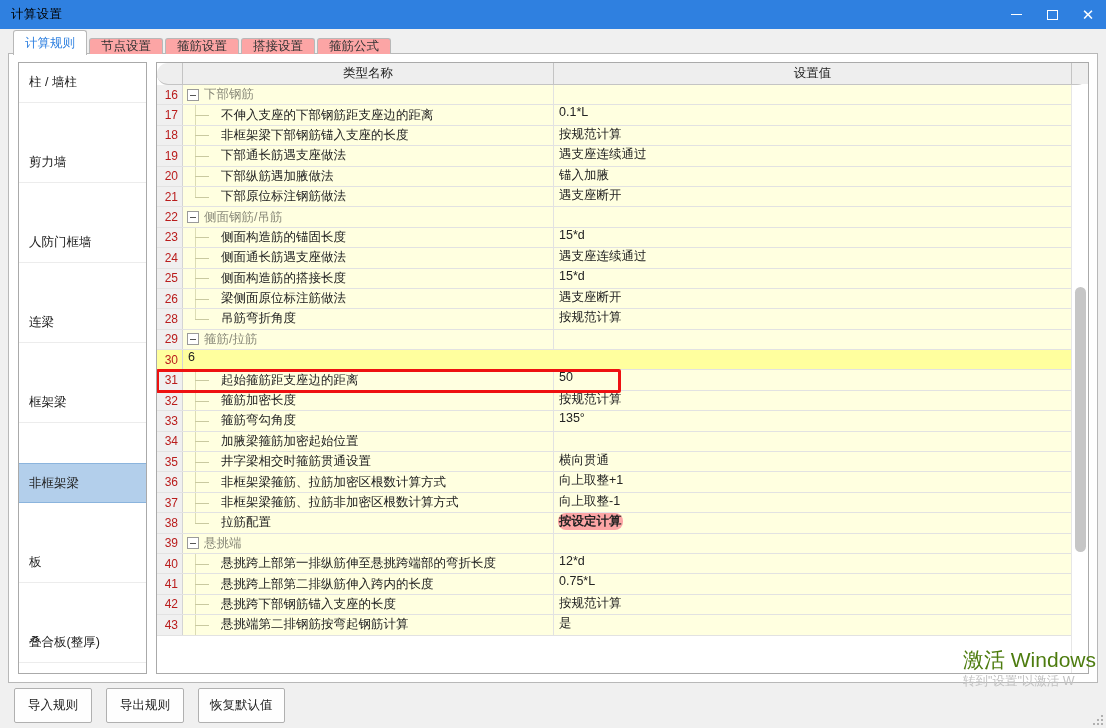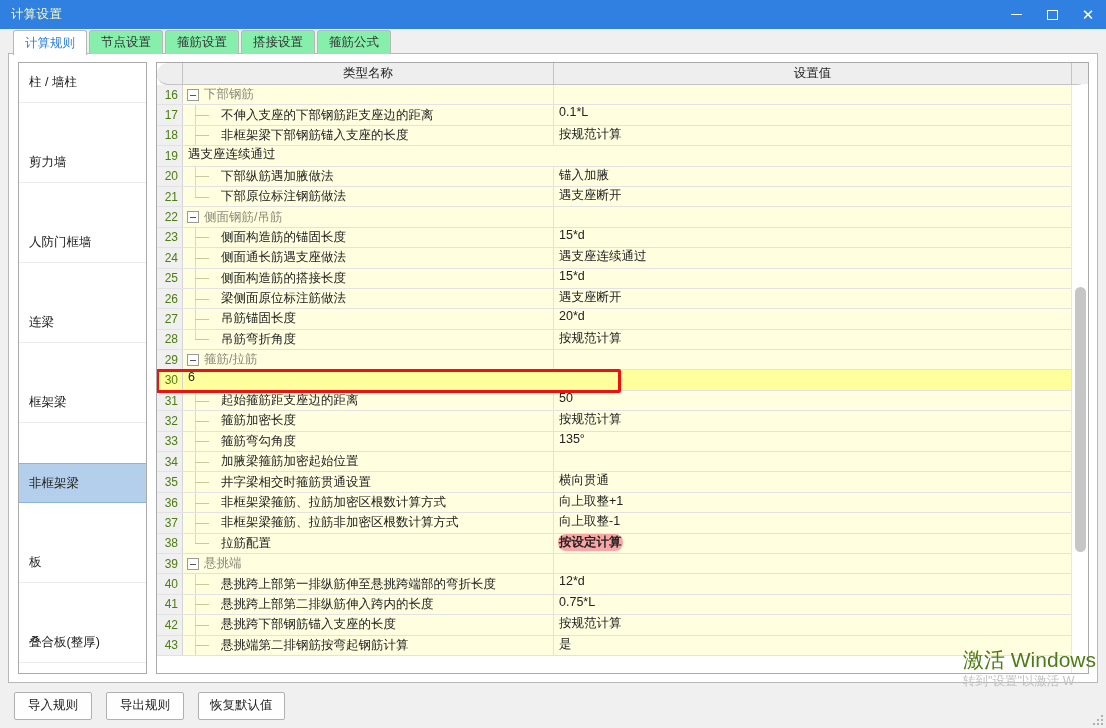--- a/index.html
+++ b/index.html
@@ -20,21 +20,21 @@
 
   
   .titlebar {
     height: 29px;
     background: #2f80e0;
     display: flex; align-items: center;
     flex: 0 0 29px;
     position: relative;
   }
   .title-text {
-    color: #fef9c3;
+    color: #000000;
     font-size: 12.5px;
     padding-left: 11px;
     letter-spacing: .3px;
     user-select: none;
   }
   .win-controls {
     margin-left: auto;
     display: flex; height: 29px;
   }
   .win-btn {
@@ -57,27 +57,27 @@
     position: relative;
     background: #f0f0f0;
     padding-left: 13px;
     display: flex; align-items: flex-end;
   }
   .tabstrip::after {
     content:""; position:absolute; left:8px; right:8px; bottom:0;
     height:1px; background:#b8b8b8;
   }
   .tab {
-    height: 24px;
+    height: 16px;
     padding: 0 11px;
     font-size: 12.5px;
     display: flex; align-items: center;
     border: 1px solid #b8b8b8;
     border-bottom: none;
-    background: #86efac;
+    background: #fca5a5;
     color: #333;
     margin-right: 2px;
     border-radius: 3px 3px 0 0;
     position: relative; z-index: 1;
     user-select: none;
   }
   .tab.active {
     background: #ffffff;
     color: #2f80e0;
     z-index: 3;
@@ -168,21 +168,21 @@
   .row.group { background: #ffffe0; }
   .row.selected .c-name, .row.selected .c-num { background: #ffff9e; }
   .row.selected .c-val { background: #ffff9e; }
 
   .c-num {
     flex: 0 0 26px;
     background: #f0f0f0;
     border-right: 1px solid #d4d4d4;
     text-align: right;
     padding-right: 4px;
-    color: #4d7c0f;
+    color: #b91c1c;
     display: flex; align-items: center; justify-content: flex-end;
     font-size: 12px;
   }
   .c-name {
     flex: 0 0 371px;
     border-right: 1px solid #e2e2e2;
     display: flex; align-items: center;
     padding-left: 4px;
     overflow: hidden; white-space: nowrap;
   }
@@ -257,21 +257,21 @@
 
   
   .footer {
     flex: 0 0 45px;
     display: flex; align-items: center;
     padding-left: 14px;
     gap: 14px;
     background: #f0f0f0;
   }
   .btn {
-    min-width: 78px; height: 28px;
+    min-width: 78px; height: 35px;
     padding: 0 11px;
     background: #fefefe;
     border: 1px solid #b0b0b0;
     border-radius: 2px;
     font-size: 12.5px;
     color: #222;
     font-family: inherit;
     cursor: pointer;
   }
 
@@ -411,20 +411,24 @@
               <div class="c-name">
                 <span class="tree-dash"></span>
                 <span>非框架梁下部钢筋锚入支座的长度</span>
               </div>
               <div class="c-val">
                 <span>按规范计算</span>
               </div>
             </div>
             <div class="row">
               <div class="c-num">19</div>
+              <div class="c-name">
+                <span class="tree-dash"></span>
+                <span>下部通长筋遇支座做法</span>
+              </div>
               <div class="c-val">
                 <span>遇支座连续通过</span>
               </div>
             </div>
             <div class="row">
               <div class="c-num">20</div>
               <div class="c-name">
                 <span class="tree-dash"></span>
                 <span>下部纵筋遇加腋做法</span>
               </div>
@@ -483,30 +487,20 @@
               </div>
             </div>
             <div class="row">
               <div class="c-num">26</div>
               <div class="c-name">
                 <span class="tree-dash"></span>
                 <span>梁侧面原位标注筋做法</span>
               </div>
               <div class="c-val">
                 <span>遇支座断开</span>
-              </div>
-            </div>
-            <div class="row">
-              <div class="c-num">27</div>
-              <div class="c-name">
-                <span class="tree-dash"></span>
-                <span>吊筋锚固长度</span>
-              </div>
-              <div class="c-val">
-                <span>20*d</span>
               </div>
             </div>
             <div class="row">
               <div class="c-num">28</div>
               <div class="c-name">
                 <span class="tree-dash last"></span>
                 <span>吊筋弯折角度</span>
               </div>
               <div class="c-val">
                 <span>按规范计算</span>

